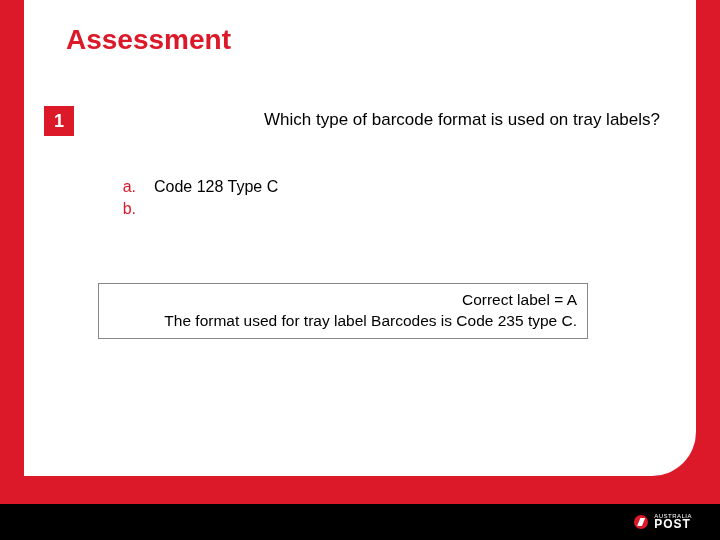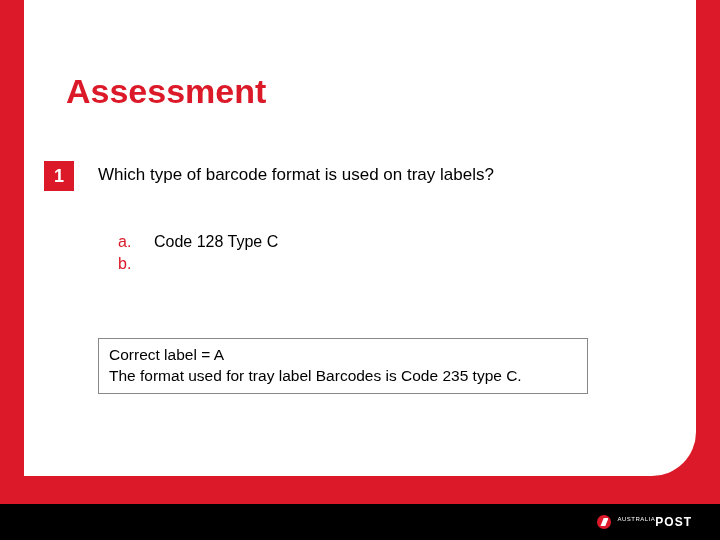--- a/index.html
+++ b/index.html
@@ -16,46 +16,45 @@
     position: absolute;
     top: 0;
     left: 24px;
     right: 24px;
     height: 476px;
     background: #fff;
     border-bottom-right-radius: 44px;
     padding: 24px 36px 20px 36px;
   }
   .title {
-    font-size: 34px;
+    font-size: 28px;
     font-weight: bold;
     color: #dc1928;
     margin-bottom: 50px;
     margin-left: 6px;
-    margin-top: 48px;
   }
   .question-row {
     display: flex;
     align-items: flex-start;
     gap: 24px;
   }
   .qnum {
     width: 30px;
     height: 30px;
     background: #dc1928;
     color: #fff;
     font-weight: bold;
     font-size: 18px;
     display: flex;
     align-items: center;
     justify-content: center;
     flex-shrink: 0;
     margin-left: -16px;
   }
-  .qbody { flex: 1; }
+  .qbody { flex: 1; text-align: right; }
   .qtext {
     font-size: 17px;
     color: #000;
     margin-top: 4px;
     margin-bottom: 46px;
   }
   .options {
     margin-left: 20px;
     margin-bottom: 64px;
   }
@@ -98,21 +97,21 @@
     position: relative;
   }
   .brand-mark::after {
     content: "";
     position: absolute;
     left: 3px; top: 3px;
     width: 8px; height: 8px;
     background: #fff;
     clip-path: polygon(40% 0, 100% 0, 60% 100%, 0 100%);
   }
-  .brand-text { display: flex; flex-direction: row; line-height: 0.85; }
+  .brand-text { display: flex; flex-direction: column; line-height: 0.85; }
   .brand-top { font-size: 6px; letter-spacing: 0.5px; }
   .brand-bot { font-size: 12px; font-weight: bold; letter-spacing: 1px; }
 </style>
 </head>
 <body>
 
 <div class="slide">
   <div class="white-panel">
     <div class="title">Assessment</div>
 

